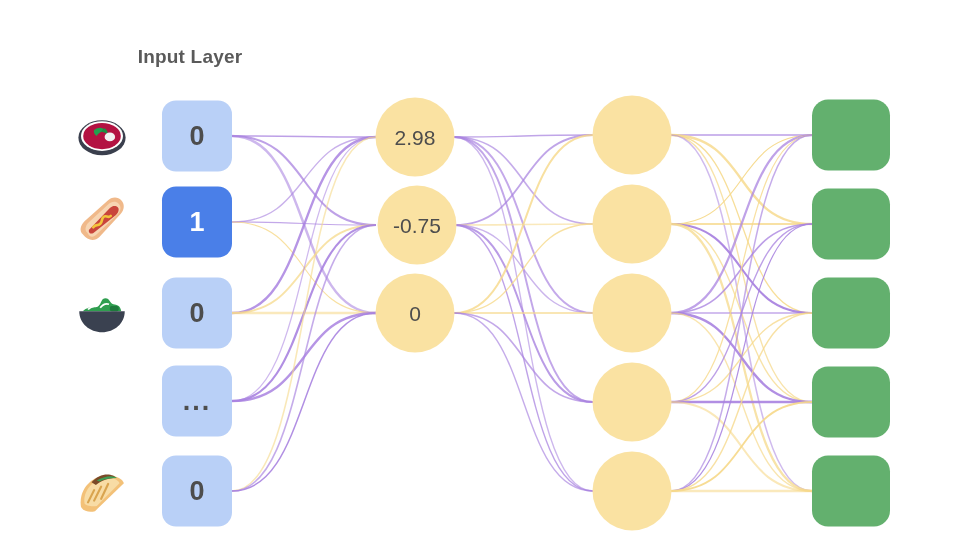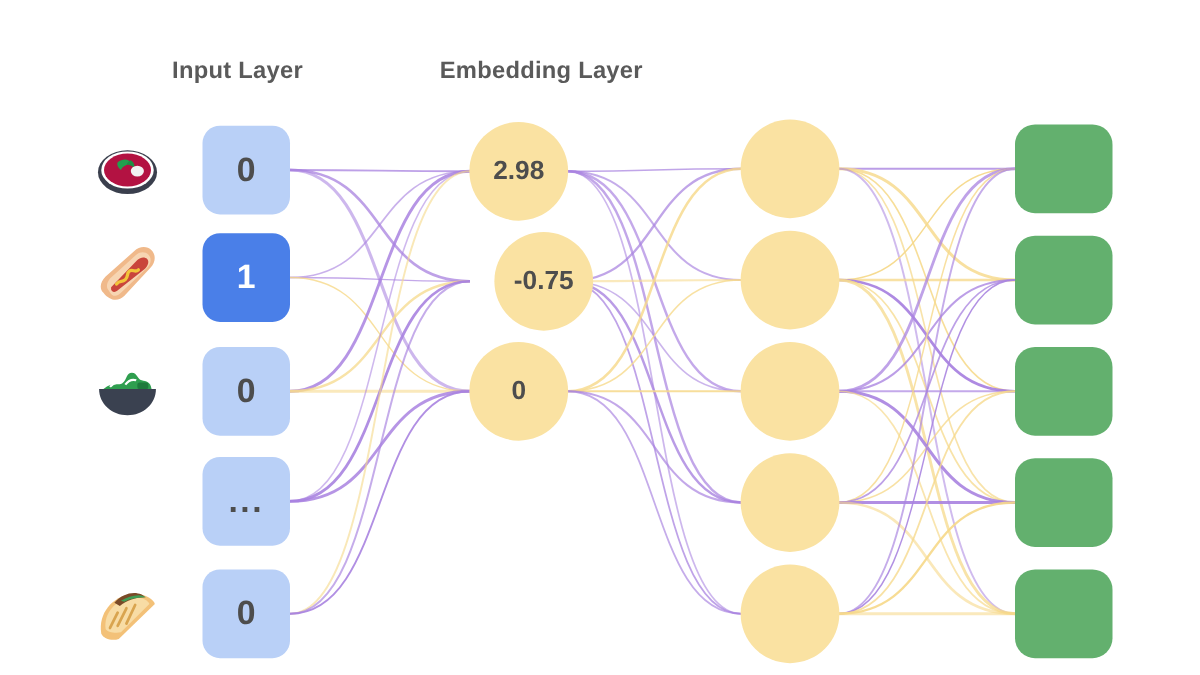--- a/index.html
+++ b/index.html
@@ -34,21 +34,21 @@
     width:70px;height:71px;border-radius:14px;
     background:#b9d0f7;
     color:#4d4d4d;font-size:27px;font-weight:bold;
   }
   .in-box.active{background:#4a7fe8;color:#ffffff;}
   .in-box.dots{font-size:27px;letter-spacing:2px;line-height:.6;}
 
   .emb-circle{
     width:79px;height:79px;border-radius:50%;
     background:#fae2a2;
-    color:#4d4d4d;font-size:21px;font-weight:bold;
+    color:#4d4d4d;font-size:21px;font-weight:normal;
   }
   .hid-circle{
     width:79px;height:79px;border-radius:50%;
     background:#fae2a2;
   }
   .out-box{
     width:78px;height:71px;border-radius:16px;
     background:#63b06e;
   }
 
@@ -56,21 +56,20 @@
   .icon{position:absolute;transform:translate(-50%,-50%);
         width:56px;height:56px;}
   .icon svg{display:block;width:56px;height:56px;}
 </style>
 </head>
 <body>
 
 <div id="stage">
 
   <div class="layer-title" style="left:190px">Input Layer</div>
-  <div class="layer-title" style="left:433px">Embedding Layer</div>
 
   <svg id="edges" viewBox="0 0 960 540" preserveAspectRatio="none">
       <path d="M232,120 C311.2,120 296.8,121 376,121" fill="none" stroke="#a983e0" stroke-width="1.48" stroke-opacity="0.77"></path>
       <path d="M232,120 C311.2,120 296.8,209 376,209" fill="none" stroke="#a983e0" stroke-width="2.08" stroke-opacity="0.76"></path>
       <path d="M232,120 C311.2,120 296.8,297 376,297" fill="none" stroke="#a983e0" stroke-width="2.46" stroke-opacity="0.58"></path>
       <path d="M232,206 C311.2,206 296.8,121 376,121" fill="none" stroke="#a983e0" stroke-width="1.34" stroke-opacity="0.63"></path>
       <path d="M232,206 C311.2,206 296.8,209 376,209" fill="none" stroke="#a983e0" stroke-width="1.09" stroke-opacity="0.70"></path>
       <path d="M232,206 C311.2,206 296.8,297 376,297" fill="none" stroke="#f6d98b" stroke-width="1.12" stroke-opacity="0.82"></path>
       <path d="M232,297 C311.2,297 296.8,121 376,121" fill="none" stroke="#a983e0" stroke-width="2.30" stroke-opacity="0.85"></path>
       <path d="M232,297 C311.2,297 296.8,209 376,209" fill="none" stroke="#f6d98b" stroke-width="1.99" stroke-opacity="0.75"></path>
@@ -164,21 +163,21 @@
     </svg>
   </div>
 
   <div class="node in-box" style="left:197px;top:120px">0</div>
   <div class="node in-box active" style="left:197px;top:206px">1</div>
   <div class="node in-box" style="left:197px;top:297px">0</div>
   <div class="node in-box dots" style="left:197px;top:385px">...</div>
   <div class="node in-box" style="left:197px;top:475px">0</div>
 
   <div class="node emb-circle" style="left:415px;top:121px">2.98</div>
-  <div class="node emb-circle" style="left:435px;top:209px">-0.75</div>
+  <div class="node emb-circle" style="left:417px;top:209px">-0.75</div>
   <div class="node emb-circle" style="left:415px;top:297px">0</div>
 
   <div class="node hid-circle" style="left:632px;top:119px"></div>
   <div class="node hid-circle" style="left:632px;top:208px"></div>
   <div class="node hid-circle" style="left:632px;top:297px"></div>
   <div class="node hid-circle" style="left:632px;top:386px"></div>
   <div class="node hid-circle" style="left:632px;top:475px"></div>
 
   <div class="node out-box" style="left:851px;top:119px"></div>
   <div class="node out-box" style="left:851px;top:208px"></div>

